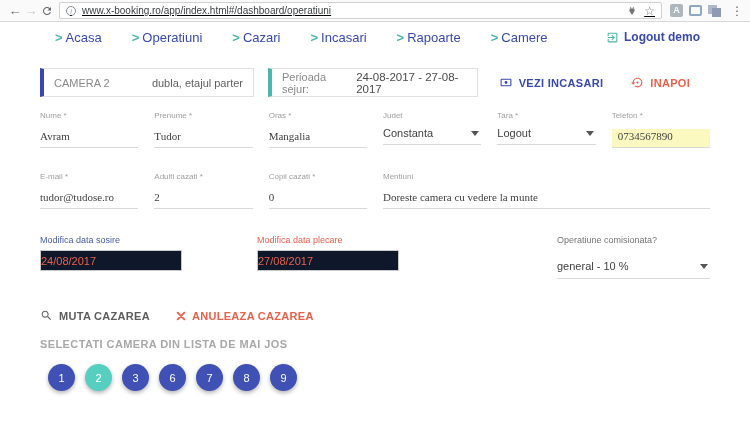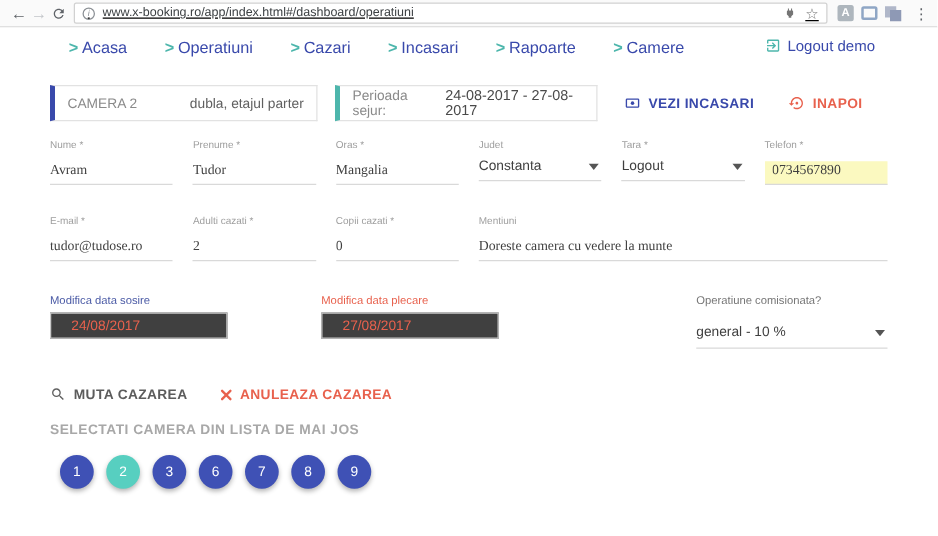--- a/index.html
+++ b/index.html
@@ -28,21 +28,21 @@
   .ext-layers { width:13px; height:12px; position:relative; }
   .ext-layers::before { content:""; position:absolute; left:0; top:0; width:9px; height:9px; background:#b0b7c9; }
   .ext-layers::after { content:""; position:absolute; right:0; bottom:0; width:9px; height:9px; background:#8e99b5; }
   .menu-dots { font-size:12px; color:#5f6368; margin-left:4px; letter-spacing:0; }
 
   
   .appnav { height:30px; display:flex; align-items:center; padding-left:55px; padding-right:50px; background:#fff; }
   .nav-item { display:flex; align-items:center; margin-right:30px; cursor:pointer; }
   .chev { color:#4db6ac; font-size:13px; margin-right:3px; font-weight:bold; }
   .nav-label { color:#3949ab; font-size:13px; }
-  .logout { margin-left:auto; display:flex; gap:5px; cursor:pointer; }
+  .logout { margin-left:auto; display:flex; align-items:center; gap:5px; cursor:pointer;font-weight:bold; }
   .logout .nav-label { font-size:12px; }
 
   
   .content { padding:0 40px; }
   .header-row { margin-top:16px; display:flex; align-items:center; }
   .room-box { width:214px; height:29px; border:1px solid #e2e2e2; border-left:4px solid #3949ab;
     display:flex; align-items:center; justify-content:space-between; padding:0 10px; }
   .room-name { font-size:11px; color:#8a8a8a; }
   .room-info { font-size:11px; color:#5f5f5f; }
   .period-box { width:210px; height:29px; border:1px solid #e2e2e2; border-left:4px solid #4db6ac;
@@ -70,21 +70,21 @@
     border-top:5px solid #555; }
   .span3 { grid-column:4 / 7; }
 
   
   .dates-row { margin-top:26px; padding:0 40px; display:flex; align-items:flex-start;gap:44px; }
   .datefield { width:142px; }
   .datefield .dlabel { display:block; font-size:9px; margin-bottom:5px; }
   .dlabel.blue { color:#4a5aa5; }
   .dlabel.orange { color:#e8614d; }
   .datefield input { width:100%; height:21px; border:1px solid #c9c9c9; font-size:11px;
-    color:#e8614d; padding:0 16px; outline:none; background:#404040;
+    color:#e8614d; padding:0 0; outline:none; background:#0f172a;
     font-family:"Liberation Sans", sans-serif; }
   .datefield + .datefield { margin-left:31px; }
   .comision { margin-left:auto; width:153px; }
   .comision .clabel { font-size:9px; color:#757575; display:block; margin-bottom:14px; }
   .comision .selectbox { padding-bottom:6px; }
 
   
   .actions-row { margin-top:30px; padding:0 40px; display:flex; align-items:center; gap:26px; }
   .txt-btn.gray { color:#5c5c5c; }
 

